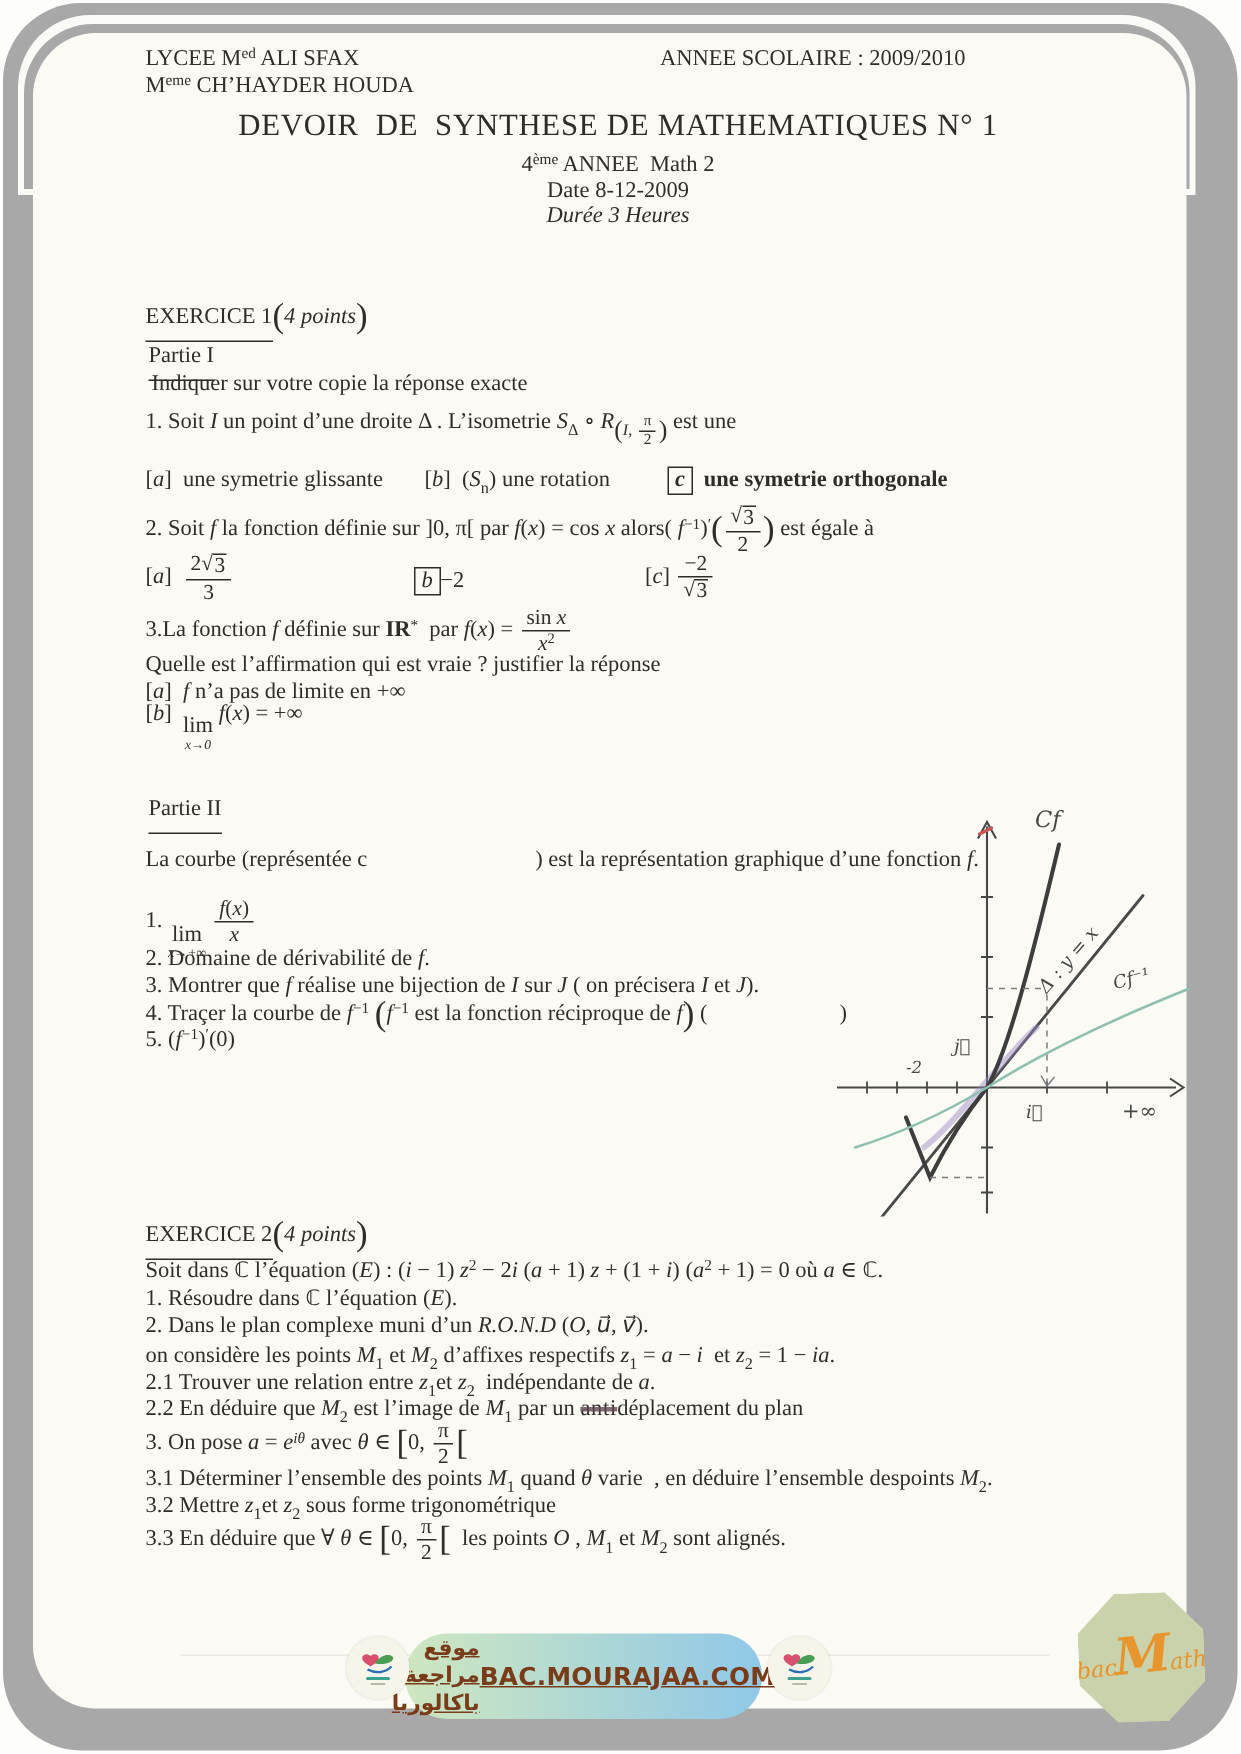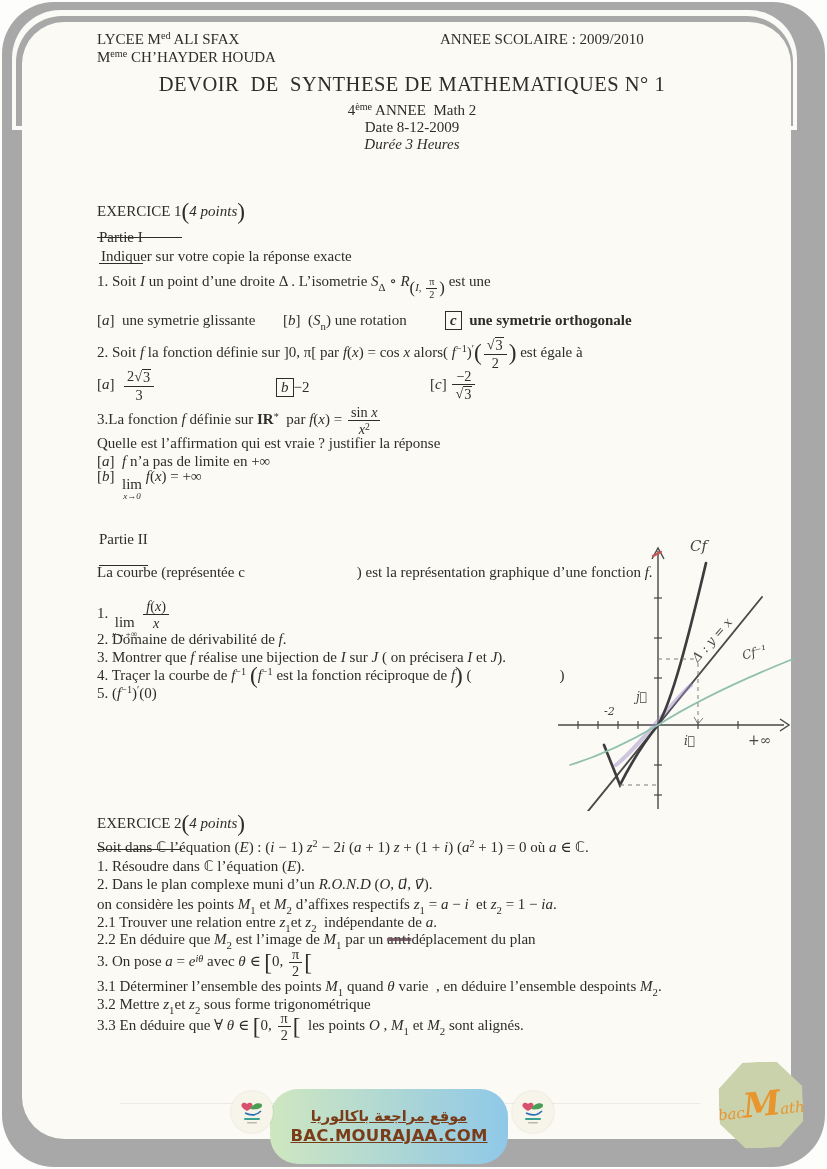--- a/index.html
+++ b/index.html
@@ -8,21 +8,21 @@
   .matte{position:absolute;left:2px;top:2px;right:2px;bottom:2px;border-radius:52px;background:var(--bg,#a8a8a8);}
   .sheet-behind{position:absolute;left:12px;top:10px;right:30px;height:120px;border-radius:48px 48px 0 0;background:#fafaf6;}
   .curl-gap{position:absolute;left:16px;top:16px;right:34px;height:110px;border-radius:46px 46px 0 0;background:var(--bg,#a8a8a8);}
   .paper{position:absolute;left:22px;top:22px;right:36px;bottom:30px;border-radius:42px;background:var(--paper,#fbfaf5);}
   
   .t{position:absolute;left:97px;font-size:15px;line-height:1.25;white-space:pre;}
   .center-line{left:0;width:824px;text-align:center;}
   .doc-title{font-size:20.5px;letter-spacing:.5px;}
   .seg-i{font-style:italic;}
   .seg-b{font-weight:bold;}
-  .seg-u{border-bottom:1.3px solid currentColor;padding-bottom:18px;}
+  .seg-u{border-bottom:1.3px solid currentColor;padding-bottom:8px;}
   .seg-sup{vertical-align:.45em;font-size:.68em;line-height:0;}
   .seg-sub{vertical-align:-.45em;font-size:.72em;line-height:0;}
   .seg-bigp{font-size:1.55em;line-height:0;vertical-align:-.14em;font-weight:300;}
   .seg-box{display:inline-block;border:1.3px solid currentColor;padding:0 4px;font-style:italic;line-height:1.15;}
   .seg-boxs{display:inline-block;border:1.3px solid currentColor;padding:0 4px;font-style:italic;line-height:1.15;
             background:repeating-linear-gradient(45deg,transparent 0 2px,rgba(70,70,95,.4) 2px 3px);}
   .seg-strike{text-decoration:line-through;text-decoration-thickness:3px;text-decoration-color:rgba(99,70,84,.8);letter-spacing:.5px;}
   .seg-gap{display:inline-block;height:1em;}
   .seg-frac{display:inline-flex;flex-direction:column;text-align:center;vertical-align:middle;margin:0 2px;font-size:.95em;}
   .seg-frac .fn{display:block;border-bottom:1.1px solid currentColor;padding:0 3px;line-height:1.15;}
@@ -32,23 +32,23 @@
   .seg-lim .lim-u{font-size:.6em;line-height:1;font-style:italic;}
   .seg-sqrt{display:inline-flex;align-items:stretch;}
   .seg-sqrt .sq-r{line-height:1.1;}
   .seg-sqrt .sq-b{border-top:1.1px solid currentColor;line-height:1.1;padding:0 1px;}
   .seg-bb{font-family:"DejaVu Sans","DejaVu Serif",sans-serif;font-size:.95em;}
   
   .graph{position:absolute;left:556px;top:533px;}
   .glabel{font-family:"DejaVu Serif","Liberation Serif",serif;font-style:italic;fill:#474747;}
   
   .divider{position:absolute;left:120px;top:1103px;width:580px;height:1px;background:rgba(60,55,40,.08);}
-  .banner-pill{position:absolute;left:270px;top:1089px;width:238px;height:75px;border-radius:28px;
+  .banner-pill{position:absolute;left:270px;top:1089px;width:238px;height:57px;border-radius:28px;
                background:linear-gradient(90deg,var(--banner_from,#cfe7c0),var(--banner_to,#8fc8e8));
-               display:flex;flex-direction:column;align-items:center;justify-content:center;}
+               display:flex;align-items:center;justify-content:center;}
   .banner-ar{font-family:"DejaVu Sans",sans-serif;direction:rtl;font-weight:bold;font-size:14.5px;
              color:var(--accent_brown,#7a3c18);text-decoration:underline;line-height:1.25;}
   .banner-url{font-family:"DejaVu Sans",sans-serif;font-weight:bold;font-size:16.5px;letter-spacing:.2px;
               color:var(--accent_brown,#7a3c18);text-decoration:underline;line-height:1.3;}
   .logo-circle{position:absolute;width:42px;height:42px;border-radius:50%;background:#f7f4e9;
                box-shadow:0 0 2px rgba(0,0,0,.15);display:flex;align-items:center;justify-content:center;}
   .badge{position:absolute;left:719px;top:1062px;width:84px;height:86px;background:var(--badge_bg,#c9d2ab);
          clip-path:polygon(30% 0,70% 0,100% 30%,100% 70%,70% 100%,30% 100%,0 70%,0 30%);
          display:flex;align-items:center;justify-content:center;transform:rotate(-2deg);}
   .badge-inner{display:flex;align-items:baseline;color:var(--badge_text,#e8952d);

